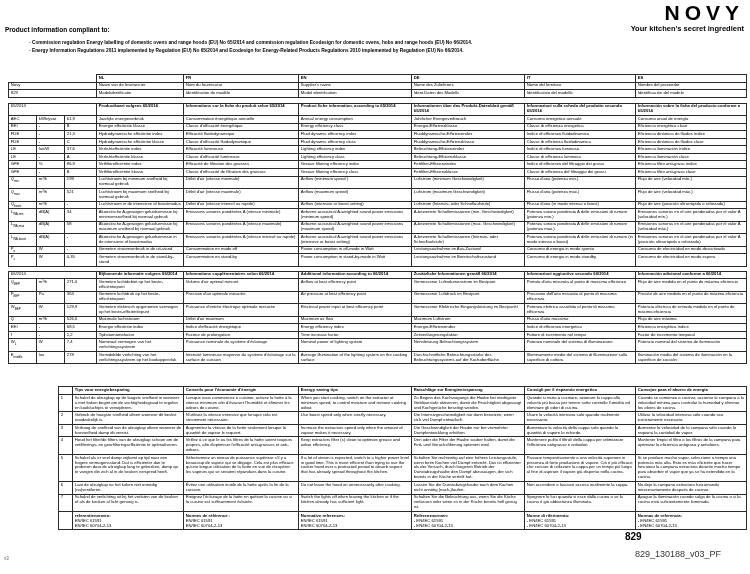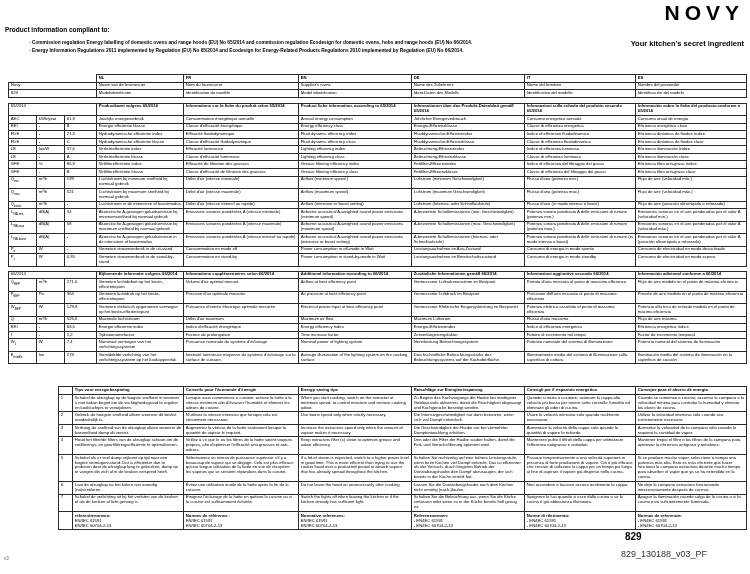--- a/index.html
+++ b/index.html
@@ -2,21 +2,21 @@
 <html><head>
 <meta charset="utf-8">
 <style>
   html,body{margin:0;padding:0;}
   body{width:750px;height:574px;background:#fff;color:#000;
        font-family:"Liberation Sans",sans-serif;}
   #page{position:relative;width:750px;height:574px;overflow:hidden;background:#fff;}
 
   .logo-block{position:absolute;top:2px;right:6px;text-align:right;}
   .logo-text{font-size:21px;font-weight:bold;letter-spacing:5px;line-height:1;}
-  .tagline{font-size:7.5px;font-weight:bold;margin-top:16px;}
+  .tagline{font-size:7.5px;font-weight:bold;margin-top:1px;}
 
   .compliance{position:absolute;top:26px;left:5px;width:600px;}
   .comp-title{font-size:6.5px;font-weight:bold;margin-bottom:6px;}
   .comp-item{font-size:4.8px;font-weight:bold;margin-left:24px;line-height:1.6;}
 
   #tables{position:absolute;top:74px;left:0;width:750px;}
   table.doc-table{border-collapse:collapse;table-layout:fixed;}
   .doc-table td,.doc-table th{border:0.5px solid #2a2a2a;padding:0.8px 1.8px;
       vertical-align:top;font-size:4.2px;line-height:1.18;text-align:left;
       font-weight:normal;word-wrap:break-word;overflow:hidden;}
@@ -26,21 +26,21 @@
   .b{font-weight:bold;}
   .mid{vertical-align:middle;}
   sub{font-size:3px;line-height:0;}
   #t-ident{margin:0 0 0 8px;width:738px;}
   #t-65{margin:5px 0 0 8px;width:738px;}
   #t-66{margin:4px 0 0 8px;width:738px;}
   #t-tips{margin:22px 0 0 58px;width:688px;}
   .ref-line{line-height:1.25;}
 
   .footer-model{position:absolute;left:625px;top:531px;font-size:10px;font-weight:bold;}
-  .footer-doc{position:absolute;left:621px;top:549px;font-size:9px;color:#333;text-align:right;}
+  .footer-doc{position:absolute;left:635px;top:549px;font-size:9px;color:#333;text-align:right;}
   .footer-version{position:absolute;left:4px;top:556px;font-size:4.5px;color:#666;}
 </style>
 </head>
 <body>
 
 <div id="page">
 
   <div class="logo-block">
     <div class="logo-text">NOVY</div>
     <div class="tagline">Your kitchen's secret ingredient</div>

